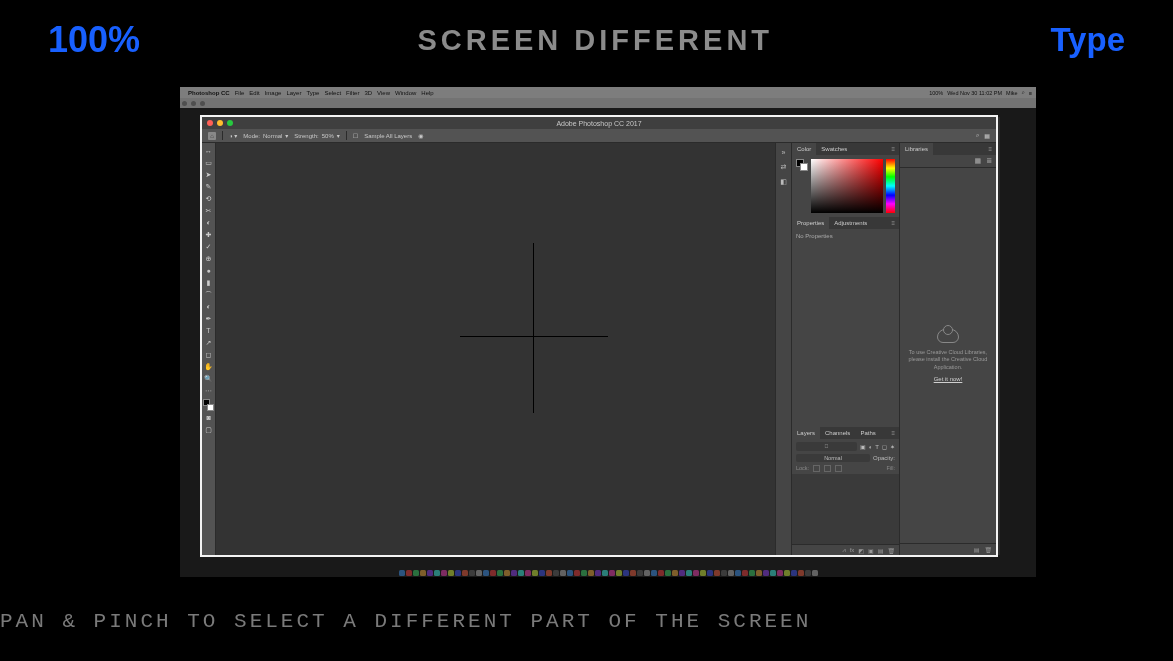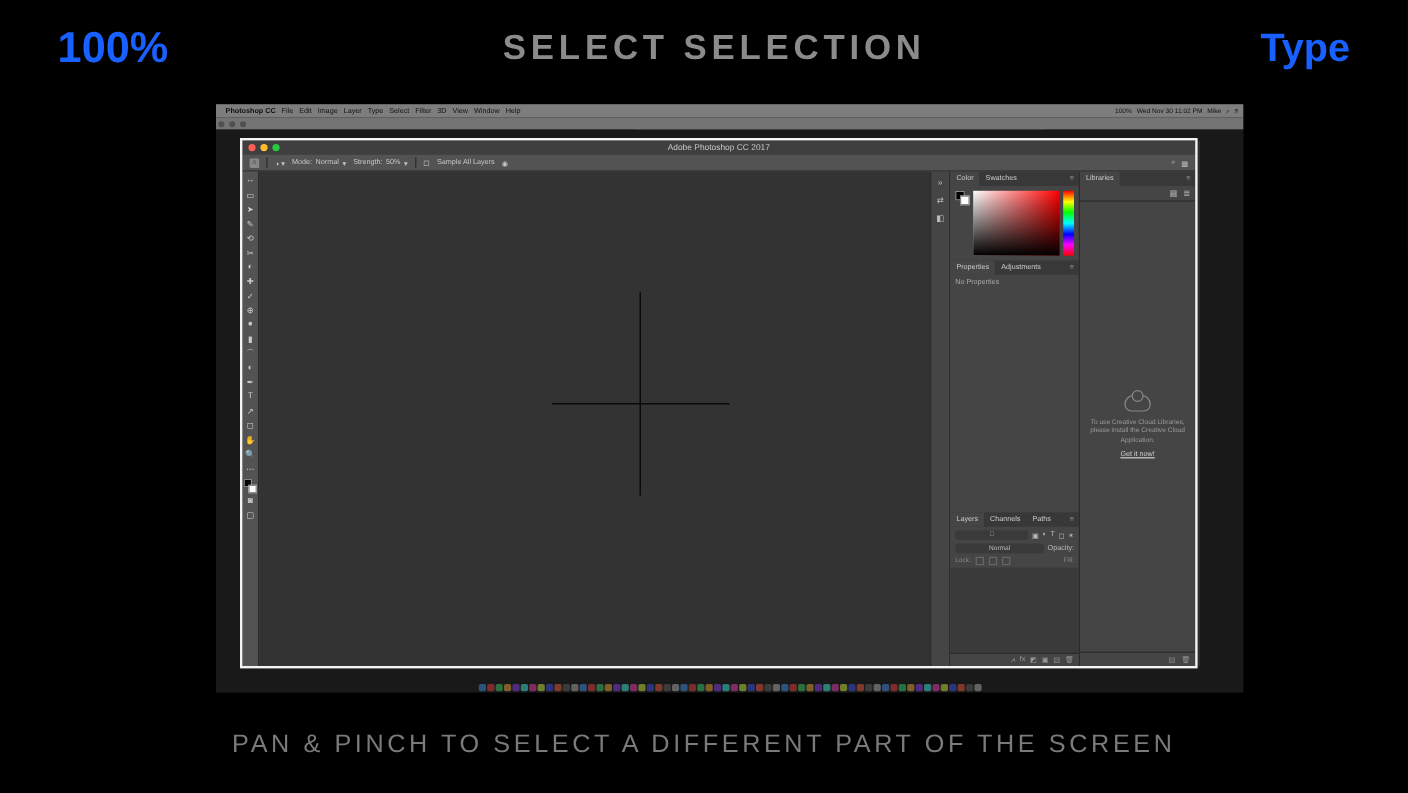--- a/index.html
+++ b/index.html
@@ -7,21 +7,21 @@
   .top-bar {
     position: absolute; top: 0; left: 0; right: 0; height: 80px;
     display: flex; align-items: center; justify-content: space-between;
     padding: 0 48px;
   }
   .zoom-label { color: #1860ff; font-size: 36px; font-weight: 700; }
   .title-label { color: #8b8b8b; font-size: 29px; font-weight: 700; letter-spacing: 4px; }
   .done-button { color: #1860ff; font-size: 33px; font-weight: 700; cursor: pointer; }
   .hint-label {
     position: absolute; bottom: 28px; left: 0; right: 0;
-    text-align: center; color: #7a7a7a; font-size: 21px; font-weight: 500; letter-spacing: 3px;
+    text-align: left; color: #7a7a7a; font-size: 21px; font-weight: 500; letter-spacing: 3px; font-family: Liberation Mono, monospace;
   }
   
   .shot {
     position: absolute; left: 180px; top: 87px; width: 856px; height: 490px;
     background: #1a1a1a;
   }
   
   .mac-menu {
     position: absolute; top: 0; left: 0; right: 0; height: 11px;
     background: #d8d8d8; display: flex; align-items: center; padding: 0 4px;
@@ -158,21 +158,21 @@
   .dim-left {
     position:absolute; top:30px; left:0; width:22px; height:438px;
     background: rgba(0,0,0,0.42); z-index:40; pointer-events:none;
   }
 </style>
 </head>
 <body>
 
 <div class="top-bar">
   <div class="zoom-label">100%</div>
-  <div class="title-label">SELECT SELECTION</div>
+  <div class="title-label">SCREEN DIFFERENT</div>
   <div class="done-button">Type</div>
 </div>
 
 <div class="hint-label">PAN &amp; PINCH TO SELECT A DIFFERENT PART OF THE SCREEN</div>
 
 <div class="shot">
 
   <div class="mac-menu">
     <span class="apple"></span>
     <span class="app-name">Photoshop CC</span>

